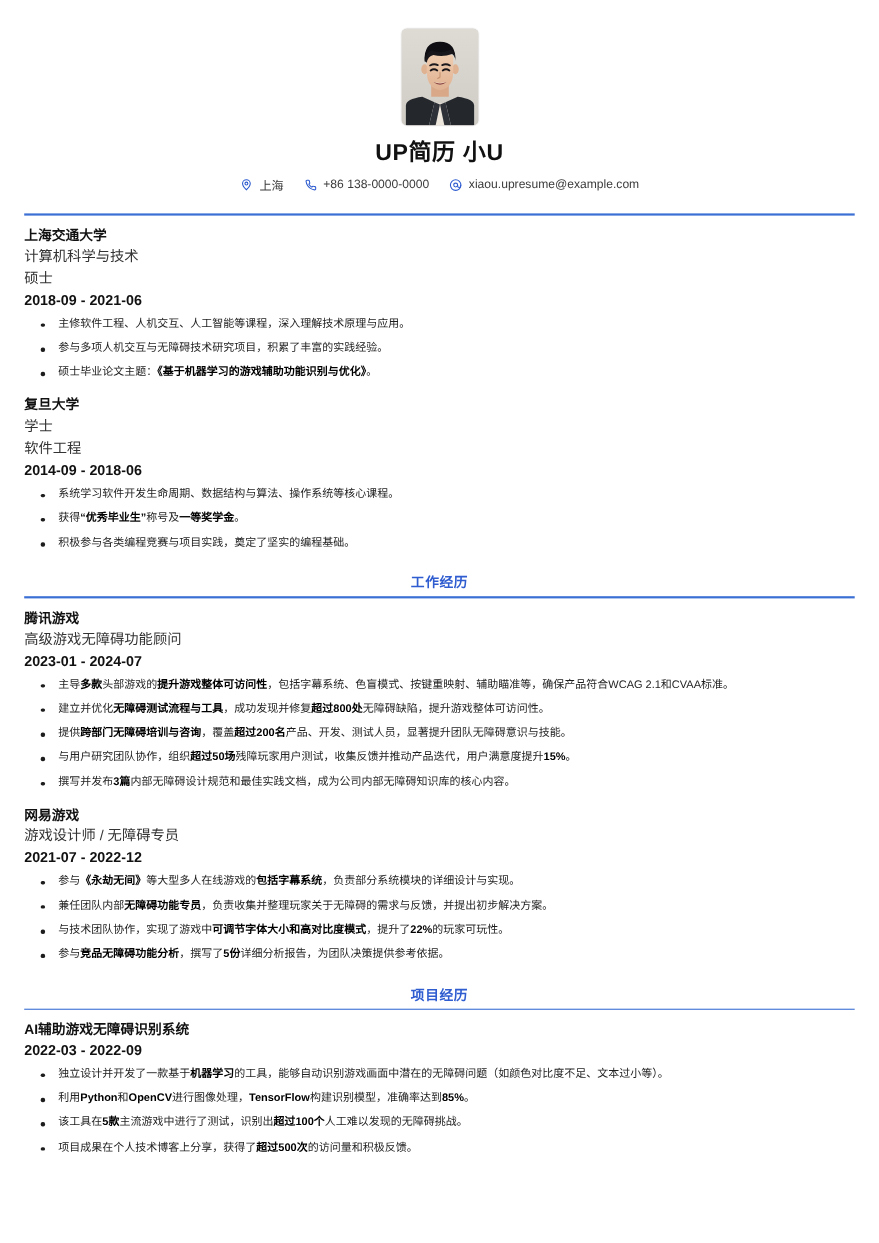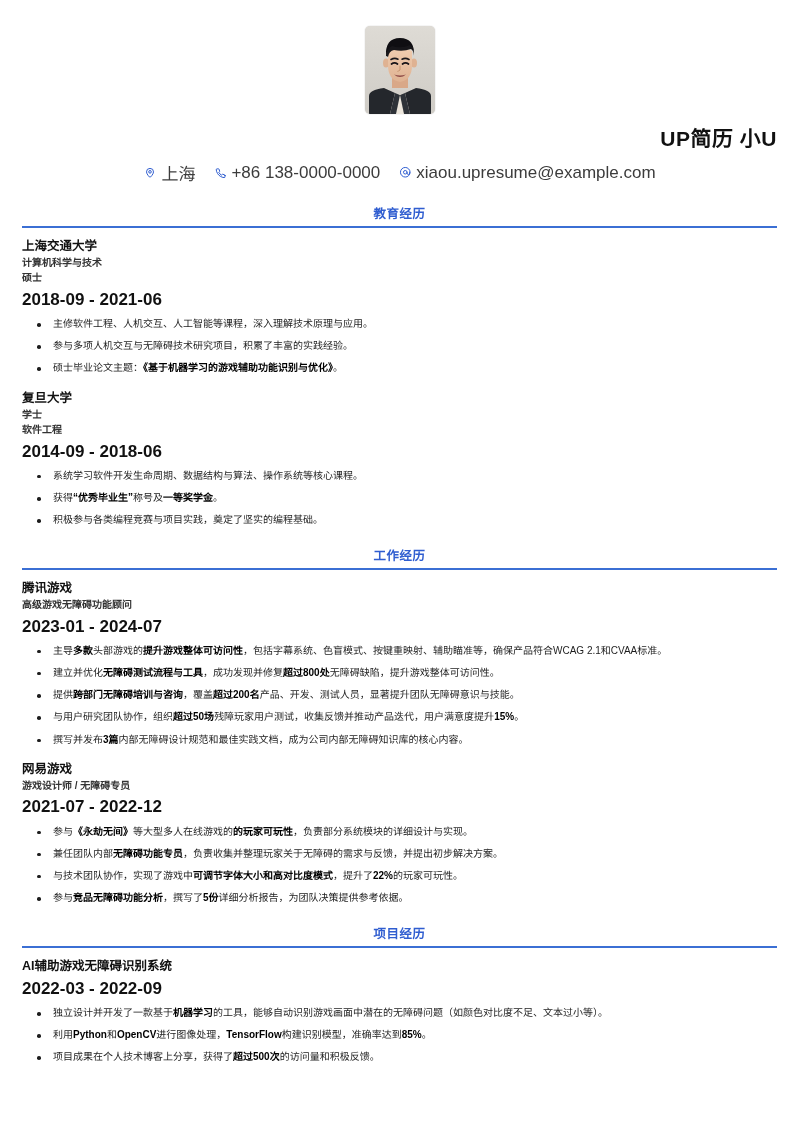--- a/index.html
+++ b/index.html
@@ -17,21 +17,21 @@
     min-height: 1130px;
     margin: 0 auto;
     background: #ffffff;
     box-sizing: border-box;
     padding: 24px 22px 18px 22px;
     position: relative;
   }
 
   
   .header {
-    text-align: right;
+    text-align: center;
     padding-top: 2px;
   }
   .photo-wrap {
     width: 70px;
     height: 88px;
     margin: 0 auto;
     border-radius: 5px;
     overflow: hidden;
     position: relative;
     background: #d9d6d1;
@@ -48,21 +48,21 @@
     line-height: 1.2;
   }
 
   .contact-row {
     margin-top: 9px;
     display: flex;
     justify-content: center;
     align-items: center;
     flex-wrap: wrap;
     gap: 0px;
-    font-size: 17px;
+    font-size: 11px;
     color: #3c3c3c;
   }
   .contact-item {
     display: inline-flex;
     align-items: center;
     margin: 0 9px;
     white-space: nowrap;
   }
   .contact-item .c-icon {
     display: inline-flex;
@@ -97,27 +97,26 @@
   
   .entry { margin-bottom: 10px; }
   .entry:last-child { margin-bottom: 0; }
   .entry-org {
     font-size: 12.5px;
     font-weight: 700;
     color: #111111;
     line-height: 1.45;
   }
   .entry-sub {
-    font-size: 10px;
+    font-size: 13px;
     color: #333333;
     line-height: 1.55;
-    font-weight: bold;
   }
   .entry-date {
-    font-size: 17px;
+    font-size: 13px;
     font-weight: 700;
     color: #111111;
     line-height: 1.6;
     margin-bottom: 2px;
   }
 
   ul.bullets {
     list-style: none;
     margin: 3px 0 0 0;
     padding: 0;
@@ -232,21 +231,20 @@
           </svg>
         </span>
         <span class="contact-text">xiaou.upresume@example.com</span>
       </span>
 
     </div>
   </div>
 
   <div id="sections-root">
       <div class="section">
-        <div class="section-title">教育经历</div>
         <div class="section-rule"></div>
         <div class="entry">
           <div class="entry-org">上海交通大学</div>
           <div class="entry-sub">计算机科学与技术</div>
           <div class="entry-sub">硕士</div>
           <div class="entry-date">2018-09 - 2021-06</div>
           <ul class="bullets">
             <li>主修软件工程、人机交互、人工智能等课程，深入理解技术原理与应用。</li>
             <li>参与多项人机交互与无障碍技术研究项目，积累了丰富的实践经验。</li>
             <li>硕士毕业论文主题：<b>《基于机器学习的游戏辅助功能识别与优化》</b>。</li>
@@ -277,35 +275,36 @@
             <li>提供<b>跨部门无障碍培训与咨询</b>，覆盖<b>超过200名</b>产品、开发、测试人员，显著提升团队无障碍意识与技能。</li>
             <li>与用户研究团队协作，组织<b>超过50场</b>残障玩家用户测试，收集反馈并推动产品迭代，用户满意度提升<b>15%</b>。</li>
             <li>撰写并发布<b>3篇</b>内部无障碍设计规范和最佳实践文档，成为公司内部无障碍知识库的核心内容。</li>
           </ul>
         </div>
         <div class="entry">
           <div class="entry-org">网易游戏</div>
           <div class="entry-sub">游戏设计师 / 无障碍专员</div>
           <div class="entry-date">2021-07 - 2022-12</div>
           <ul class="bullets">
-            <li>参与<b>《永劫无间》</b>等大型多人在线游戏的<b>的玩家可玩性</b>，负责部分系统模块的详细设计与实现。</li>
+            <li>参与<b>《永劫无间》</b>等大型多人在线游戏的<b>包括字幕系统</b>，负责部分系统模块的详细设计与实现。</li>
             <li>兼任团队内部<b>无障碍功能专员</b>，负责收集并整理玩家关于无障碍的需求与反馈，并提出初步解决方案。</li>
             <li>与技术团队协作，实现了游戏中<b>可调节字体大小和高对比度模式</b>，提升了<b>22%</b>的玩家可玩性。</li>
             <li>参与<b>竞品无障碍功能分析</b>，撰写了<b>5份</b>详细分析报告，为团队决策提供参考依据。</li>
           </ul>
         </div>
       </div>
       <div class="section">
         <div class="section-title">项目经历</div>
         <div class="section-rule"></div>
         <div class="entry">
           <div class="entry-org">AI辅助游戏无障碍识别系统</div>
           <div class="entry-date">2022-03 - 2022-09</div>
           <ul class="bullets">
             <li>独立设计并开发了一款基于<b>机器学习</b>的工具，能够自动识别游戏画面中潜在的无障碍问题（如颜色对比度不足、文本过小等）。</li>
             <li>利用<b>Python</b>和<b>OpenCV</b>进行图像处理，<b>TensorFlow</b>构建识别模型，准确率达到<b>85%</b>。</li>
+            <li>该工具在<b>5款</b>主流游戏中进行了测试，识别出<b>超过100个</b>人工难以发现的无障碍挑战。</li>
             <li>项目成果在个人技术博客上分享，获得了<b>超过500次</b>的访问量和积极反馈。</li>
           </ul>
         </div>
       </div>
     </div>
 
 </div>
 
 </body></html>

